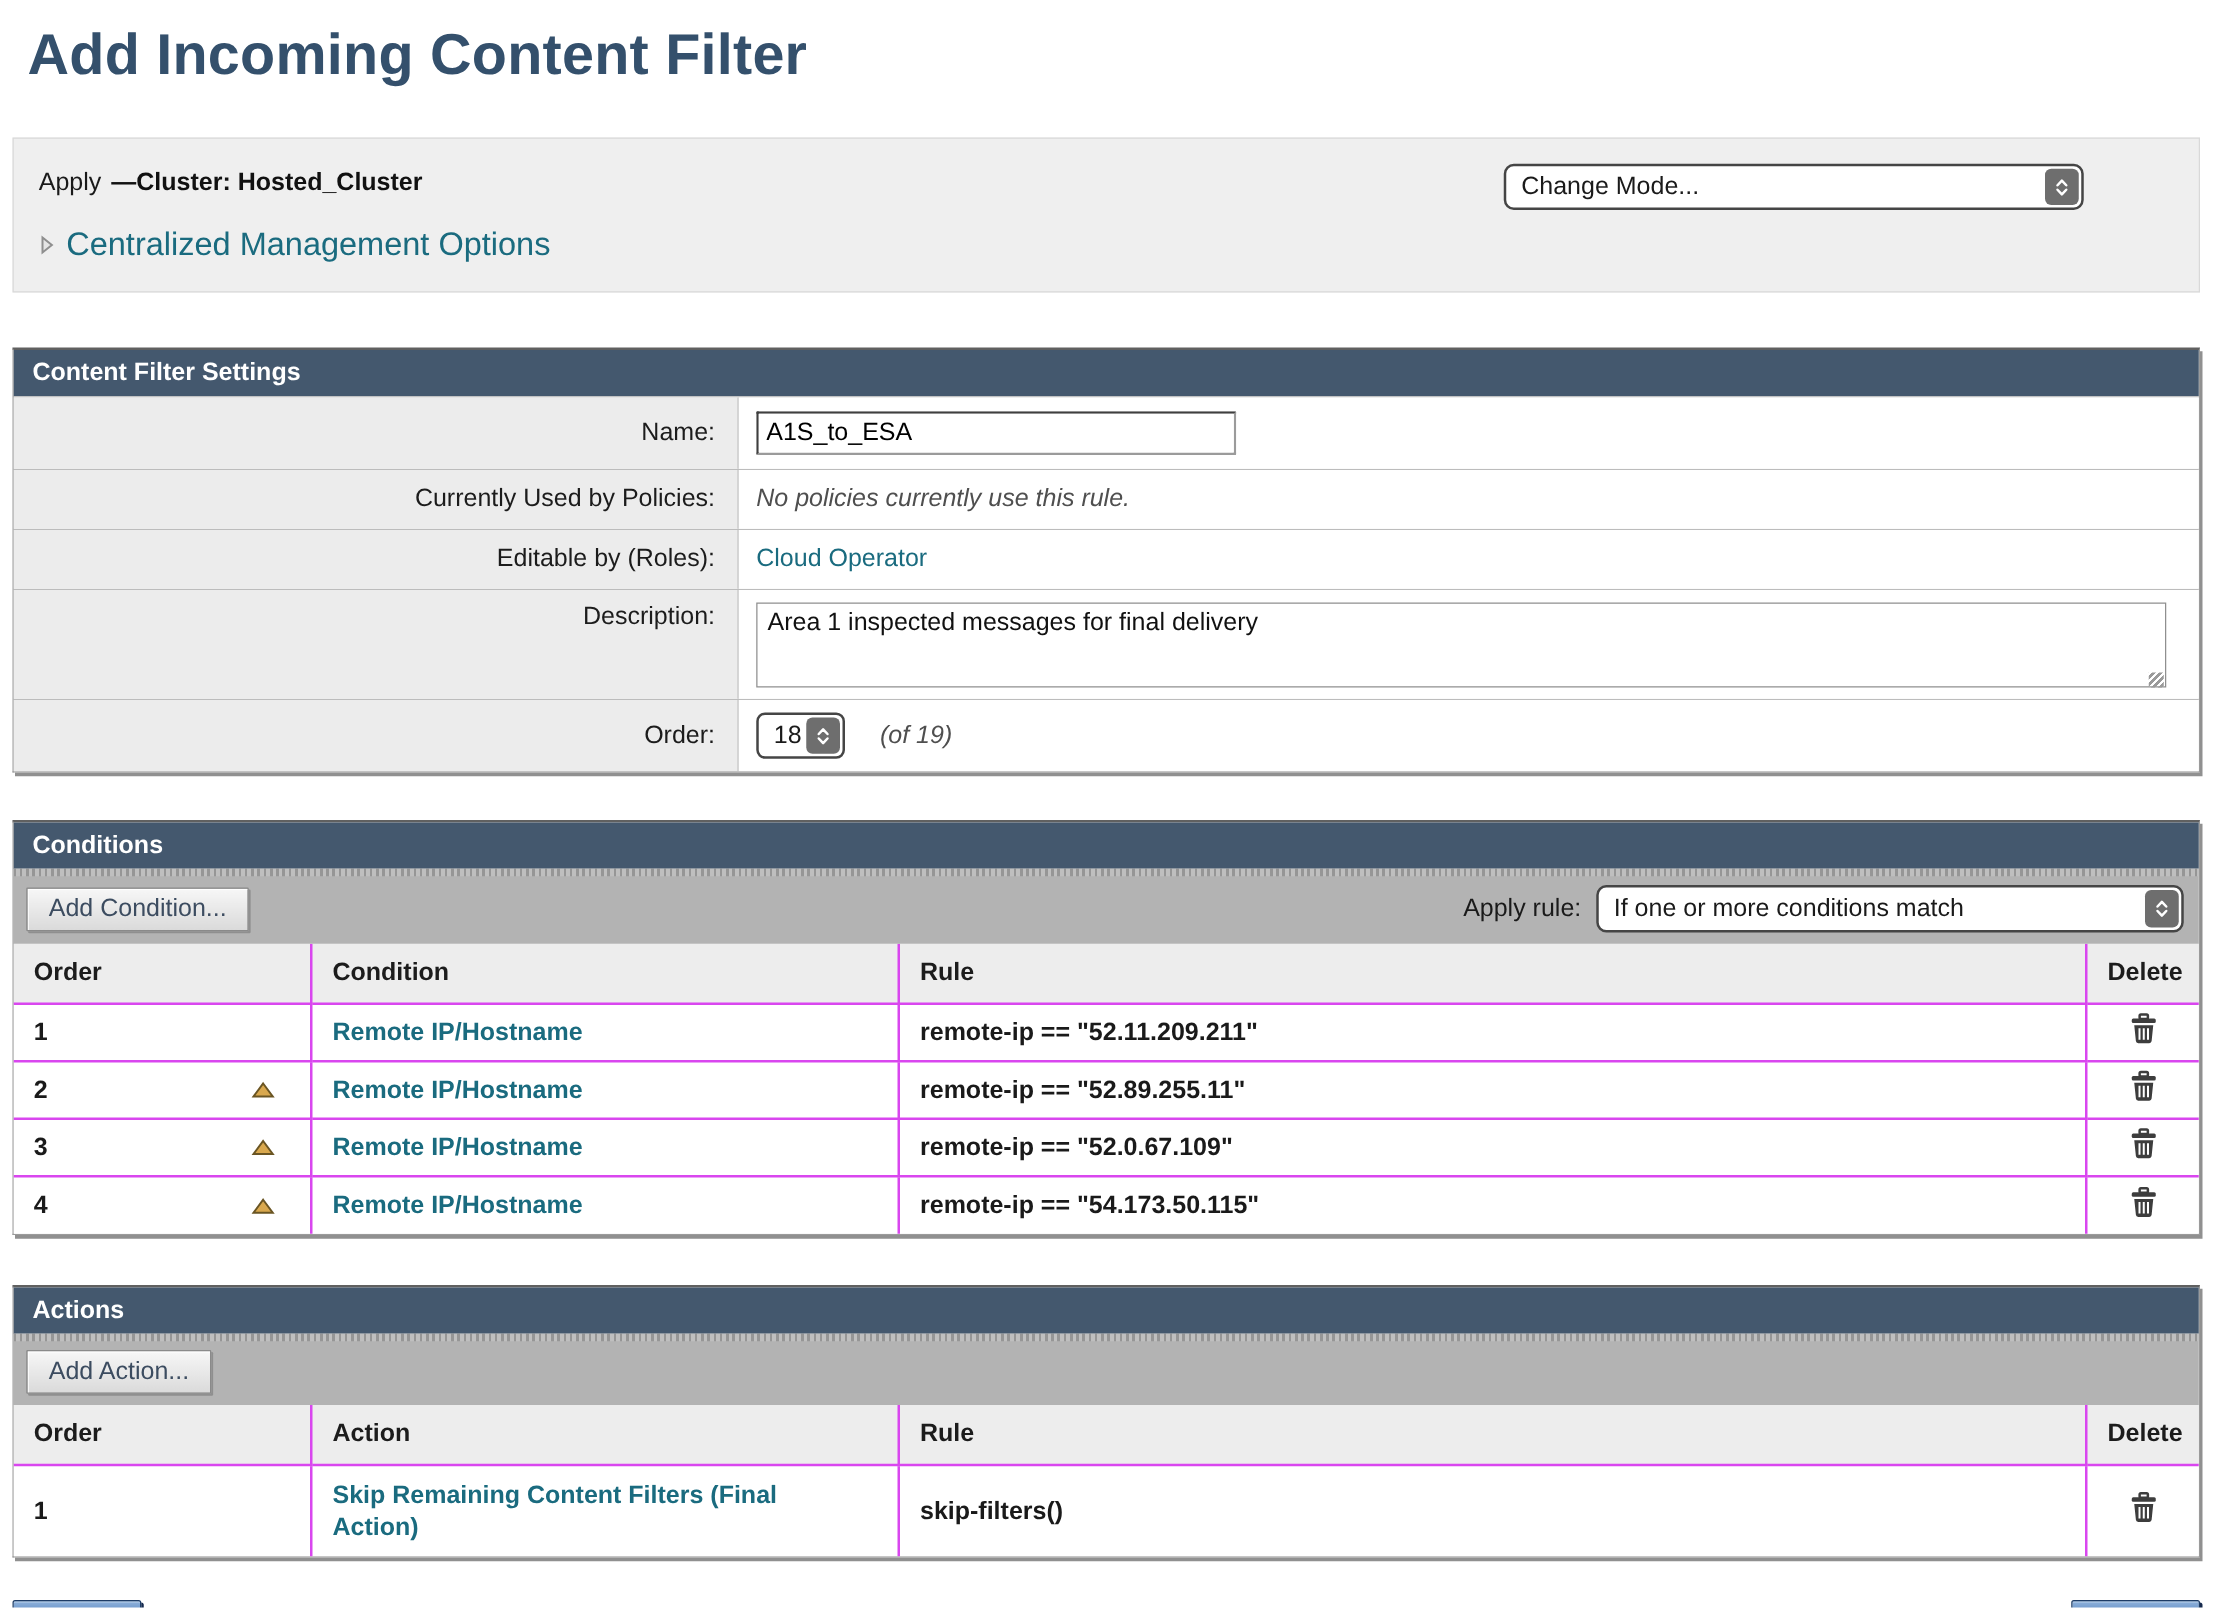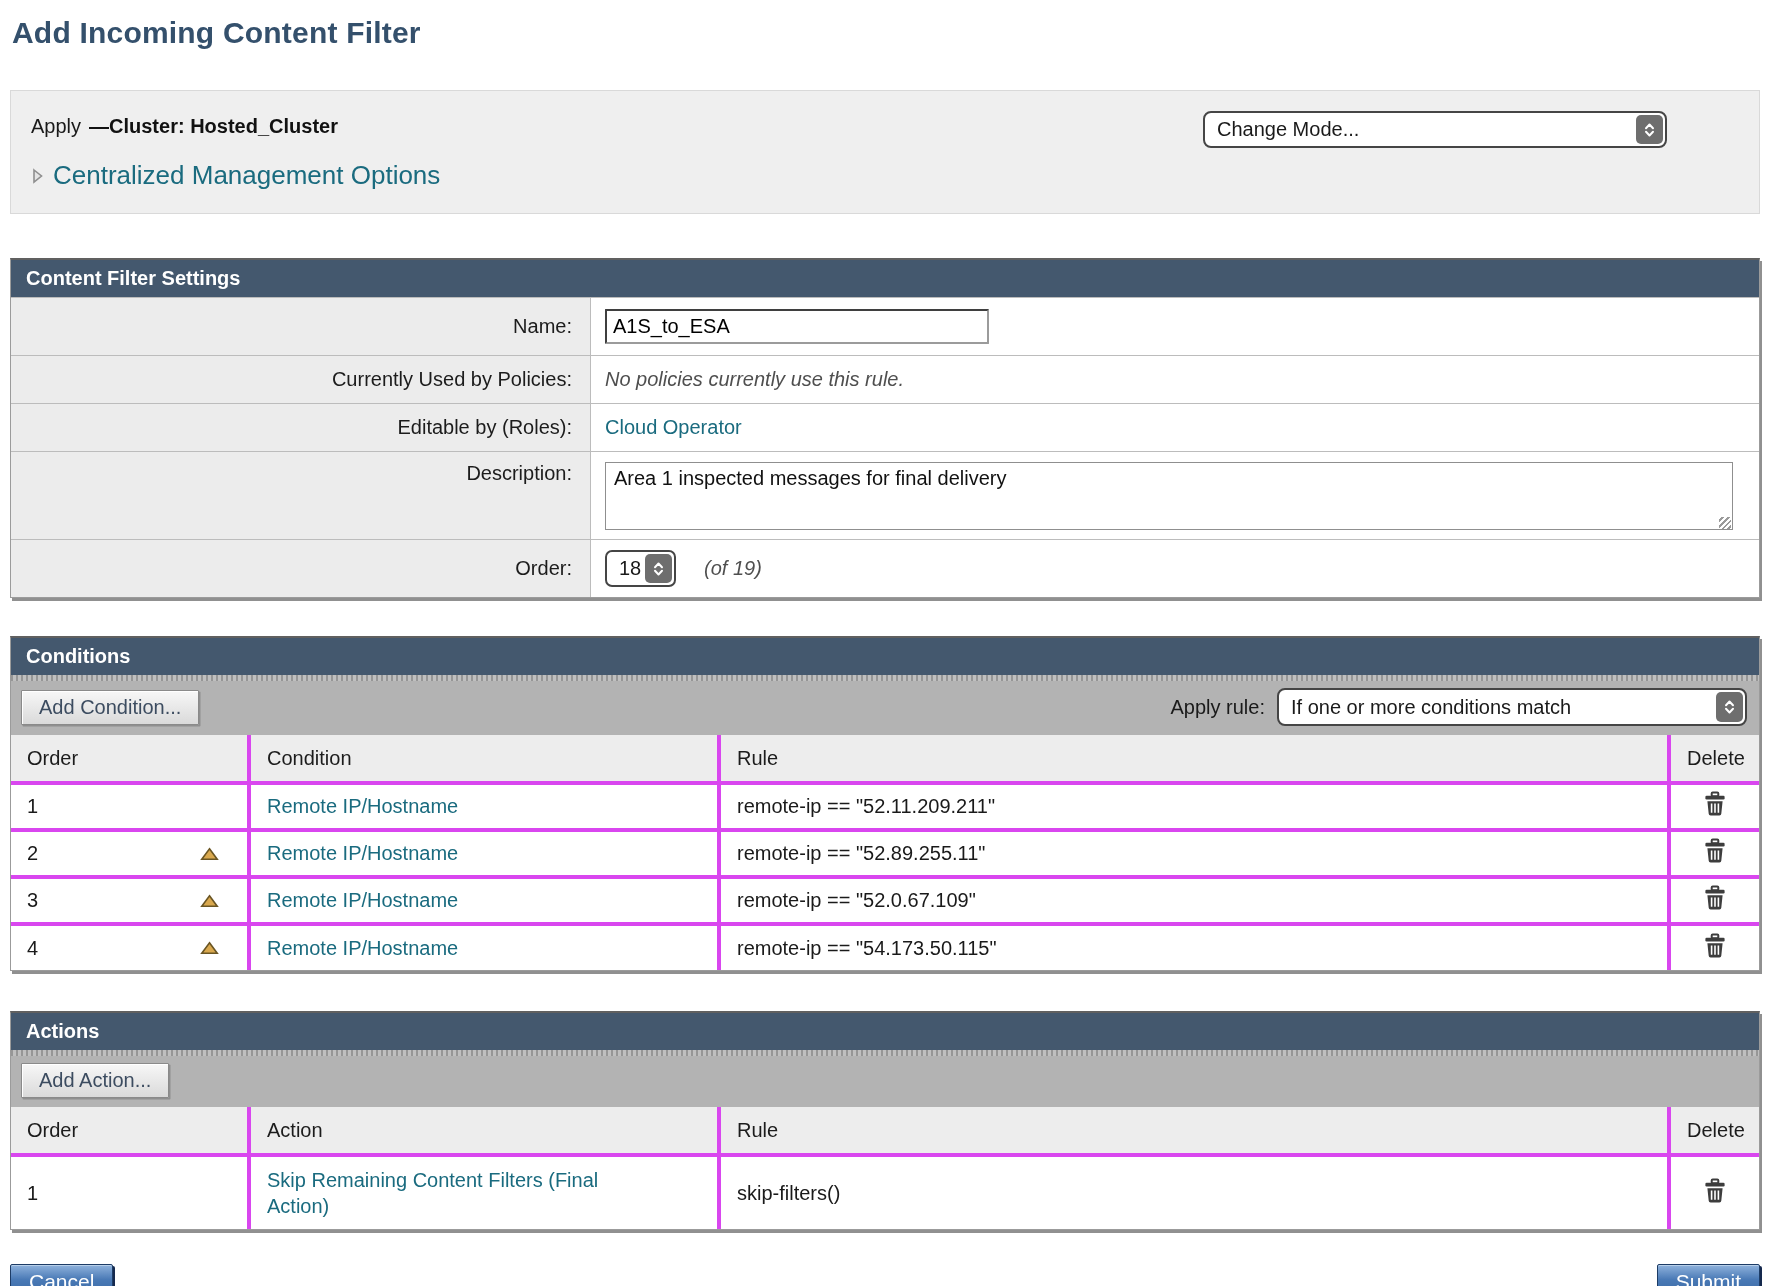--- a/index.html
+++ b/index.html
@@ -7,22 +7,22 @@
   body {
     width: 1770px; height: 1286px; overflow: hidden;
     background: #ffffff;
     font-family: "Liberation Sans", "DejaVu Sans", sans-serif;
     color: #1a1a1a;
   }
   .page { padding: 10px 10px 0 10px; width: 1770px; }
 
   
   .page-title {
-    font-size: 30px; font-weight: bold; color: #34506c;
-    margin: 6px 0 0 2px; letter-spacing: 0.2px;
+    font-size: 46px; font-weight: bold; color: #34506c;
+    margin: 6px 0 0 12px; letter-spacing: 0.2px;
   }
 
   
   .mode-panel {
     margin-top: 40px; background: #efefef; border: 1px solid #d9d9d9;
     padding: 24px 20px 20px 20px; position: relative; height: 124px;
   }
   .mode-line { display: flex; align-items: center; font-size: 20px; }
   .mode-line .mode-word { color: #1a1a1a; }
   .mode-line .mode-strong { font-weight: bold; margin-left: 8px; color: #111; }
@@ -102,21 +102,21 @@
     padding: 5px 17px; background: linear-gradient(#f7f7f7, #dadada);
     border: 1px solid #8a8a8a; border-radius: 1px;
     box-shadow: inset 1px 1px 0 #ffffff, 1.5px 1.5px 0 #8f8f8f;
   }
   .apply-rule { display: flex; align-items: center; }
   .apply-rule-label { font-size: 20px; margin-right: 12px; }
   .apply-rule-select { width: 470px; height: 38px; }
 
   
   table.grid { width: 100%; border-collapse: collapse; border-style: hidden; table-layout: fixed; }
-  table.grid th, table.grid td { border: 4px solid #d946ef; font-weight: normal; margin-left: 13px; }
+  table.grid th, table.grid td { border: 2px solid #d946ef; font-weight: bold; margin-left: 13px; }
   table.grid thead th {
     background: #ededed; text-align: left; font-size: 20px; color: #1c1c1c;
     padding: 11px 0 11px 16px; height: 48px;
   }
   table.grid td { background: #fff; font-size: 20px; padding: 10px 0 10px 16px; height: 46px; vertical-align: middle; }
   col.c-order { width: 238px; }
   col.c-cond { width: 470px; }
   col.c-rule { width: 950px; }
   col.c-del { width: auto; }
   th.del, td.del { text-align: center; padding: 6px 16px !important; }

